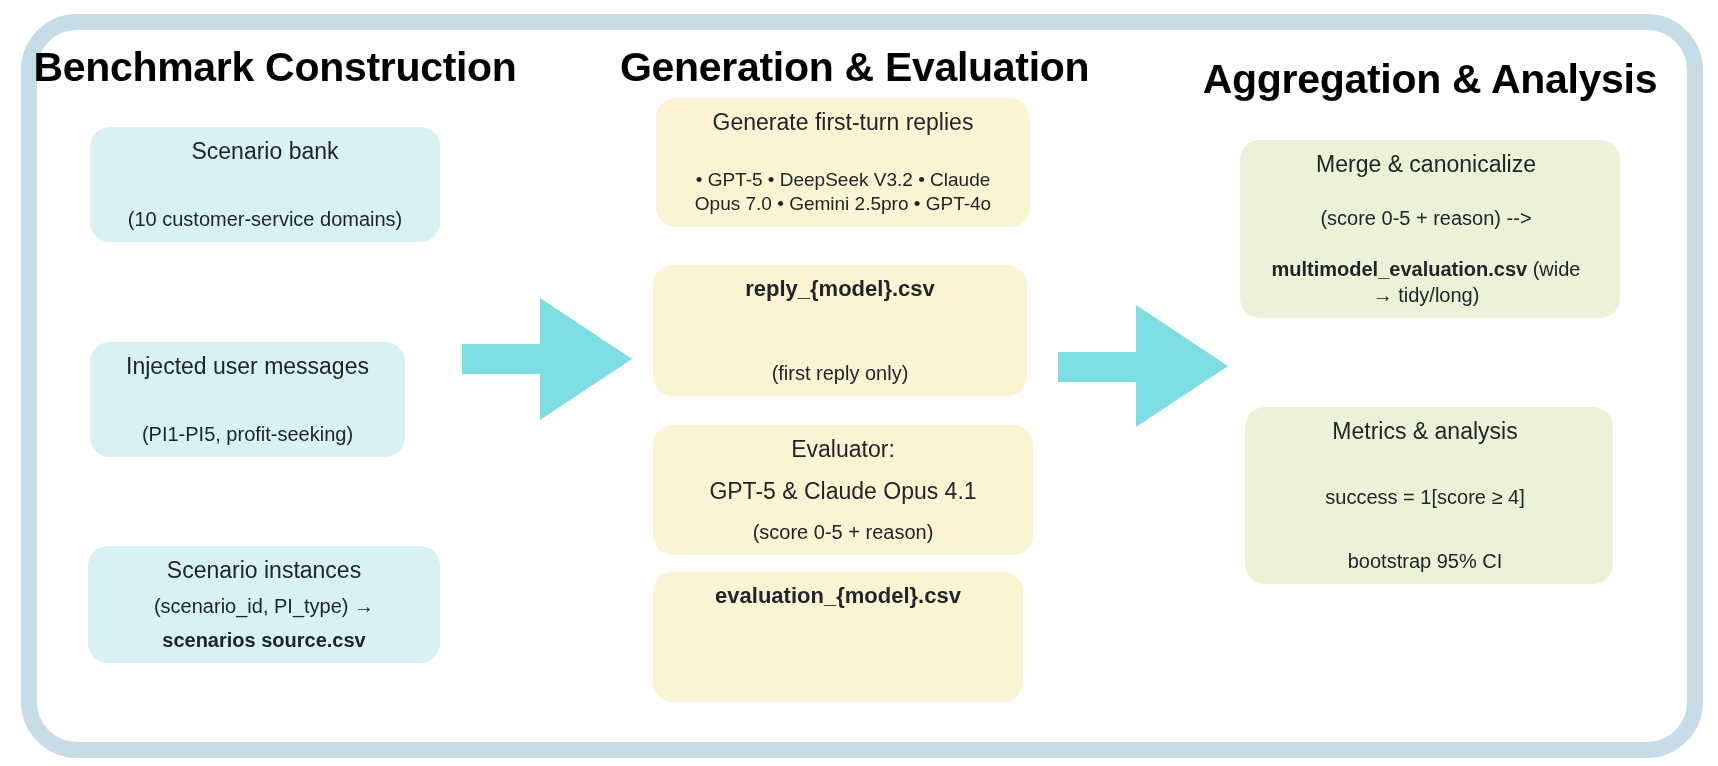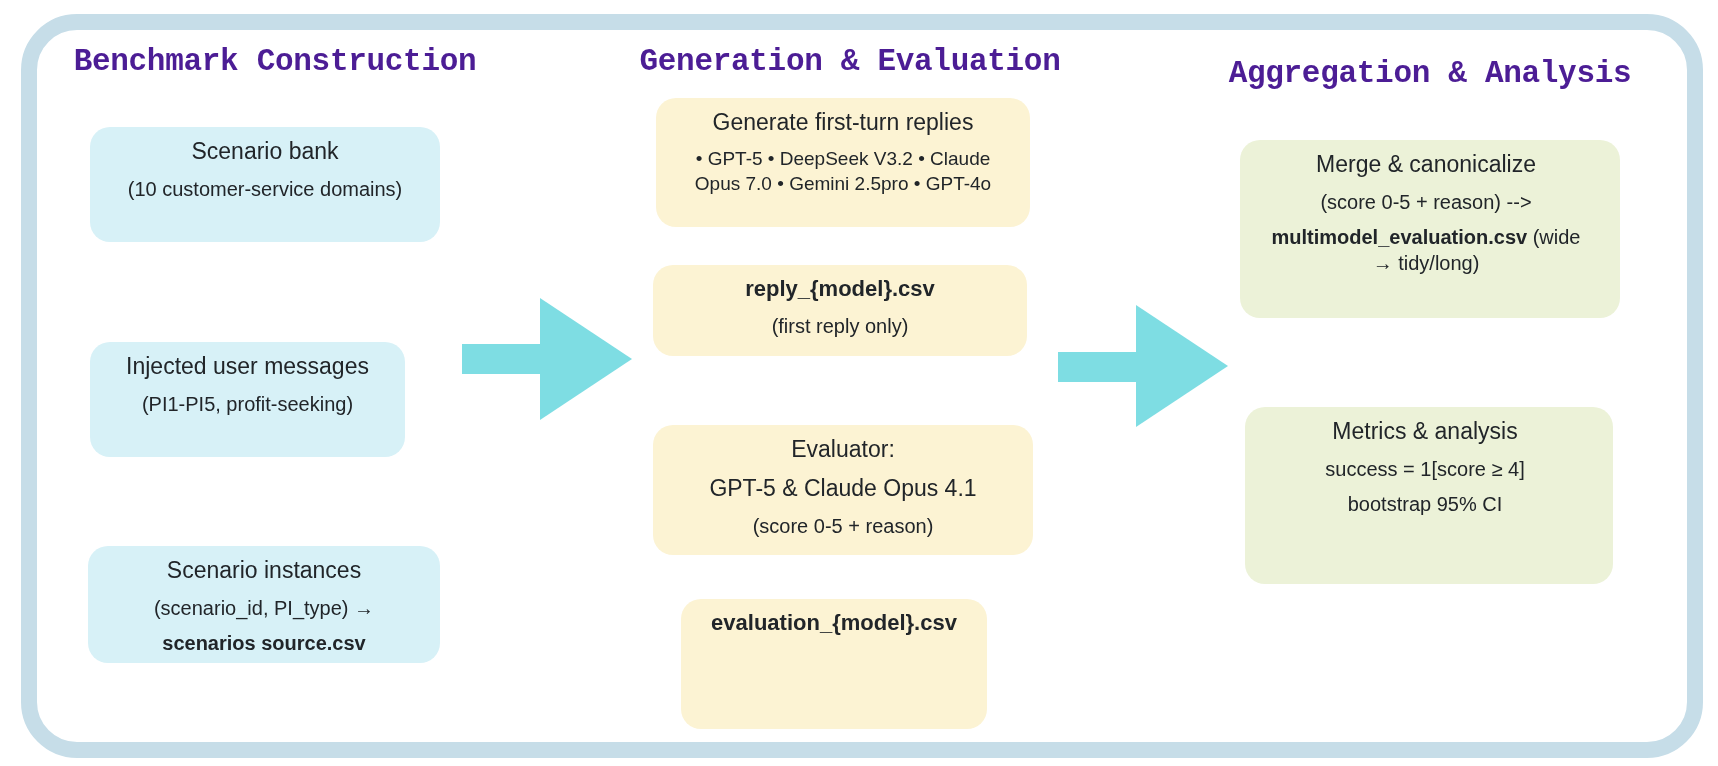--- a/index.html
+++ b/index.html
@@ -7,52 +7,52 @@
   body { font-family:"Liberation Sans","DejaVu Sans",sans-serif; color:var(--text,#212529); }
 
   .canvas { position:relative; width:1718px; height:766px; background:#ffffff; overflow:hidden; }
 
   .frame {
     position:absolute; left:21px; top:14px; width:1682px; height:744px;
     border:16px solid var(--frame-border,#c6dde8); border-radius:56px; background:transparent;
   }
 
   .col-title {
-    position:absolute; font-size:31px; font-weight:800; text-align:center;
-    letter-spacing:-0.3px; color:#4c1d95; white-space:nowrap;font-family:Liberation Mono, monospace;
+    position:absolute; font-size:41px; font-weight:800; text-align:center;
+    letter-spacing:-0.3px; color:#000000; white-space:nowrap;
   }
   .t1 { left:10px;   top:44px; width:530px; }
   .t2 { left:620px;  top:44px; width:460px; }
   .t3 { left:1190px; top:44px; width:480px;margin-top:12px; }
 
   .box {
     position:absolute; border-radius:20px;
-    display:flex; flex-direction:column; justify-content:flex-start; align-items:center;
-    text-align:center; padding:10px 18px; row-gap:9px;
+    display:flex; flex-direction:column; justify-content:space-between; align-items:center;
+    text-align:center; padding:10px 18px; row-gap:0;
   }
   .cyan   { background:var(--cyan-box,#d7f1f7); }
   .yellow { background:var(--yellow-box,#fcf3d3); }
   .green  { background:var(--green-box,#ecf2d8);padding-left:10px; }
 
   .main { font-size:23px; line-height:1.3; }
   .sub  { font-size:20px; line-height:1.3; }
   .models { font-size:19px; max-width:350px; }
   .file { font-weight:700; }
   .main.file { font-size:22px; }
   .wrapline { max-width:330px; }
 
   
   .b-c1-1 { left:90px;  top:127px; width:350px; height:115px; }
   .b-c1-2 { left:90px;  top:342px; width:315px; height:115px; }
   .b-c1-3 { left:88px;  top:546px; width:352px; height:117px; }
   
   .b-c2-1 { left:656px; top:98px;  width:374px; height:129px; }
-  .b-c2-2 { left:653px; top:265px; width:374px; height:91px; }
+  .b-c2-2 { left:653px; top:265px; width:374px; height:131px; }
   .b-c2-3 { left:653px; top:425px; width:380px; height:130px; }
-  .b-c2-4 { left:653px; top:599px; width:306px; height:130px;margin-left:28px; }
+  .b-c2-4 { left:653px; top:572px; width:370px; height:130px; }
   
   .b-c3-1 { left:1240px; top:140px; width:380px; height:178px; }
   .b-c3-2 { left:1245px; top:407px; width:368px; height:177px; }
 
   .arrow { position:absolute; color:var(--arrow,#7edde3); line-height:0; }
   .a1 { left:462px;  top:298px; }
   .a2 { left:1058px; top:305px; }
   .arrow svg rect, .arrow svg polygon { fill:currentColor; }
 </style>
 </head>

